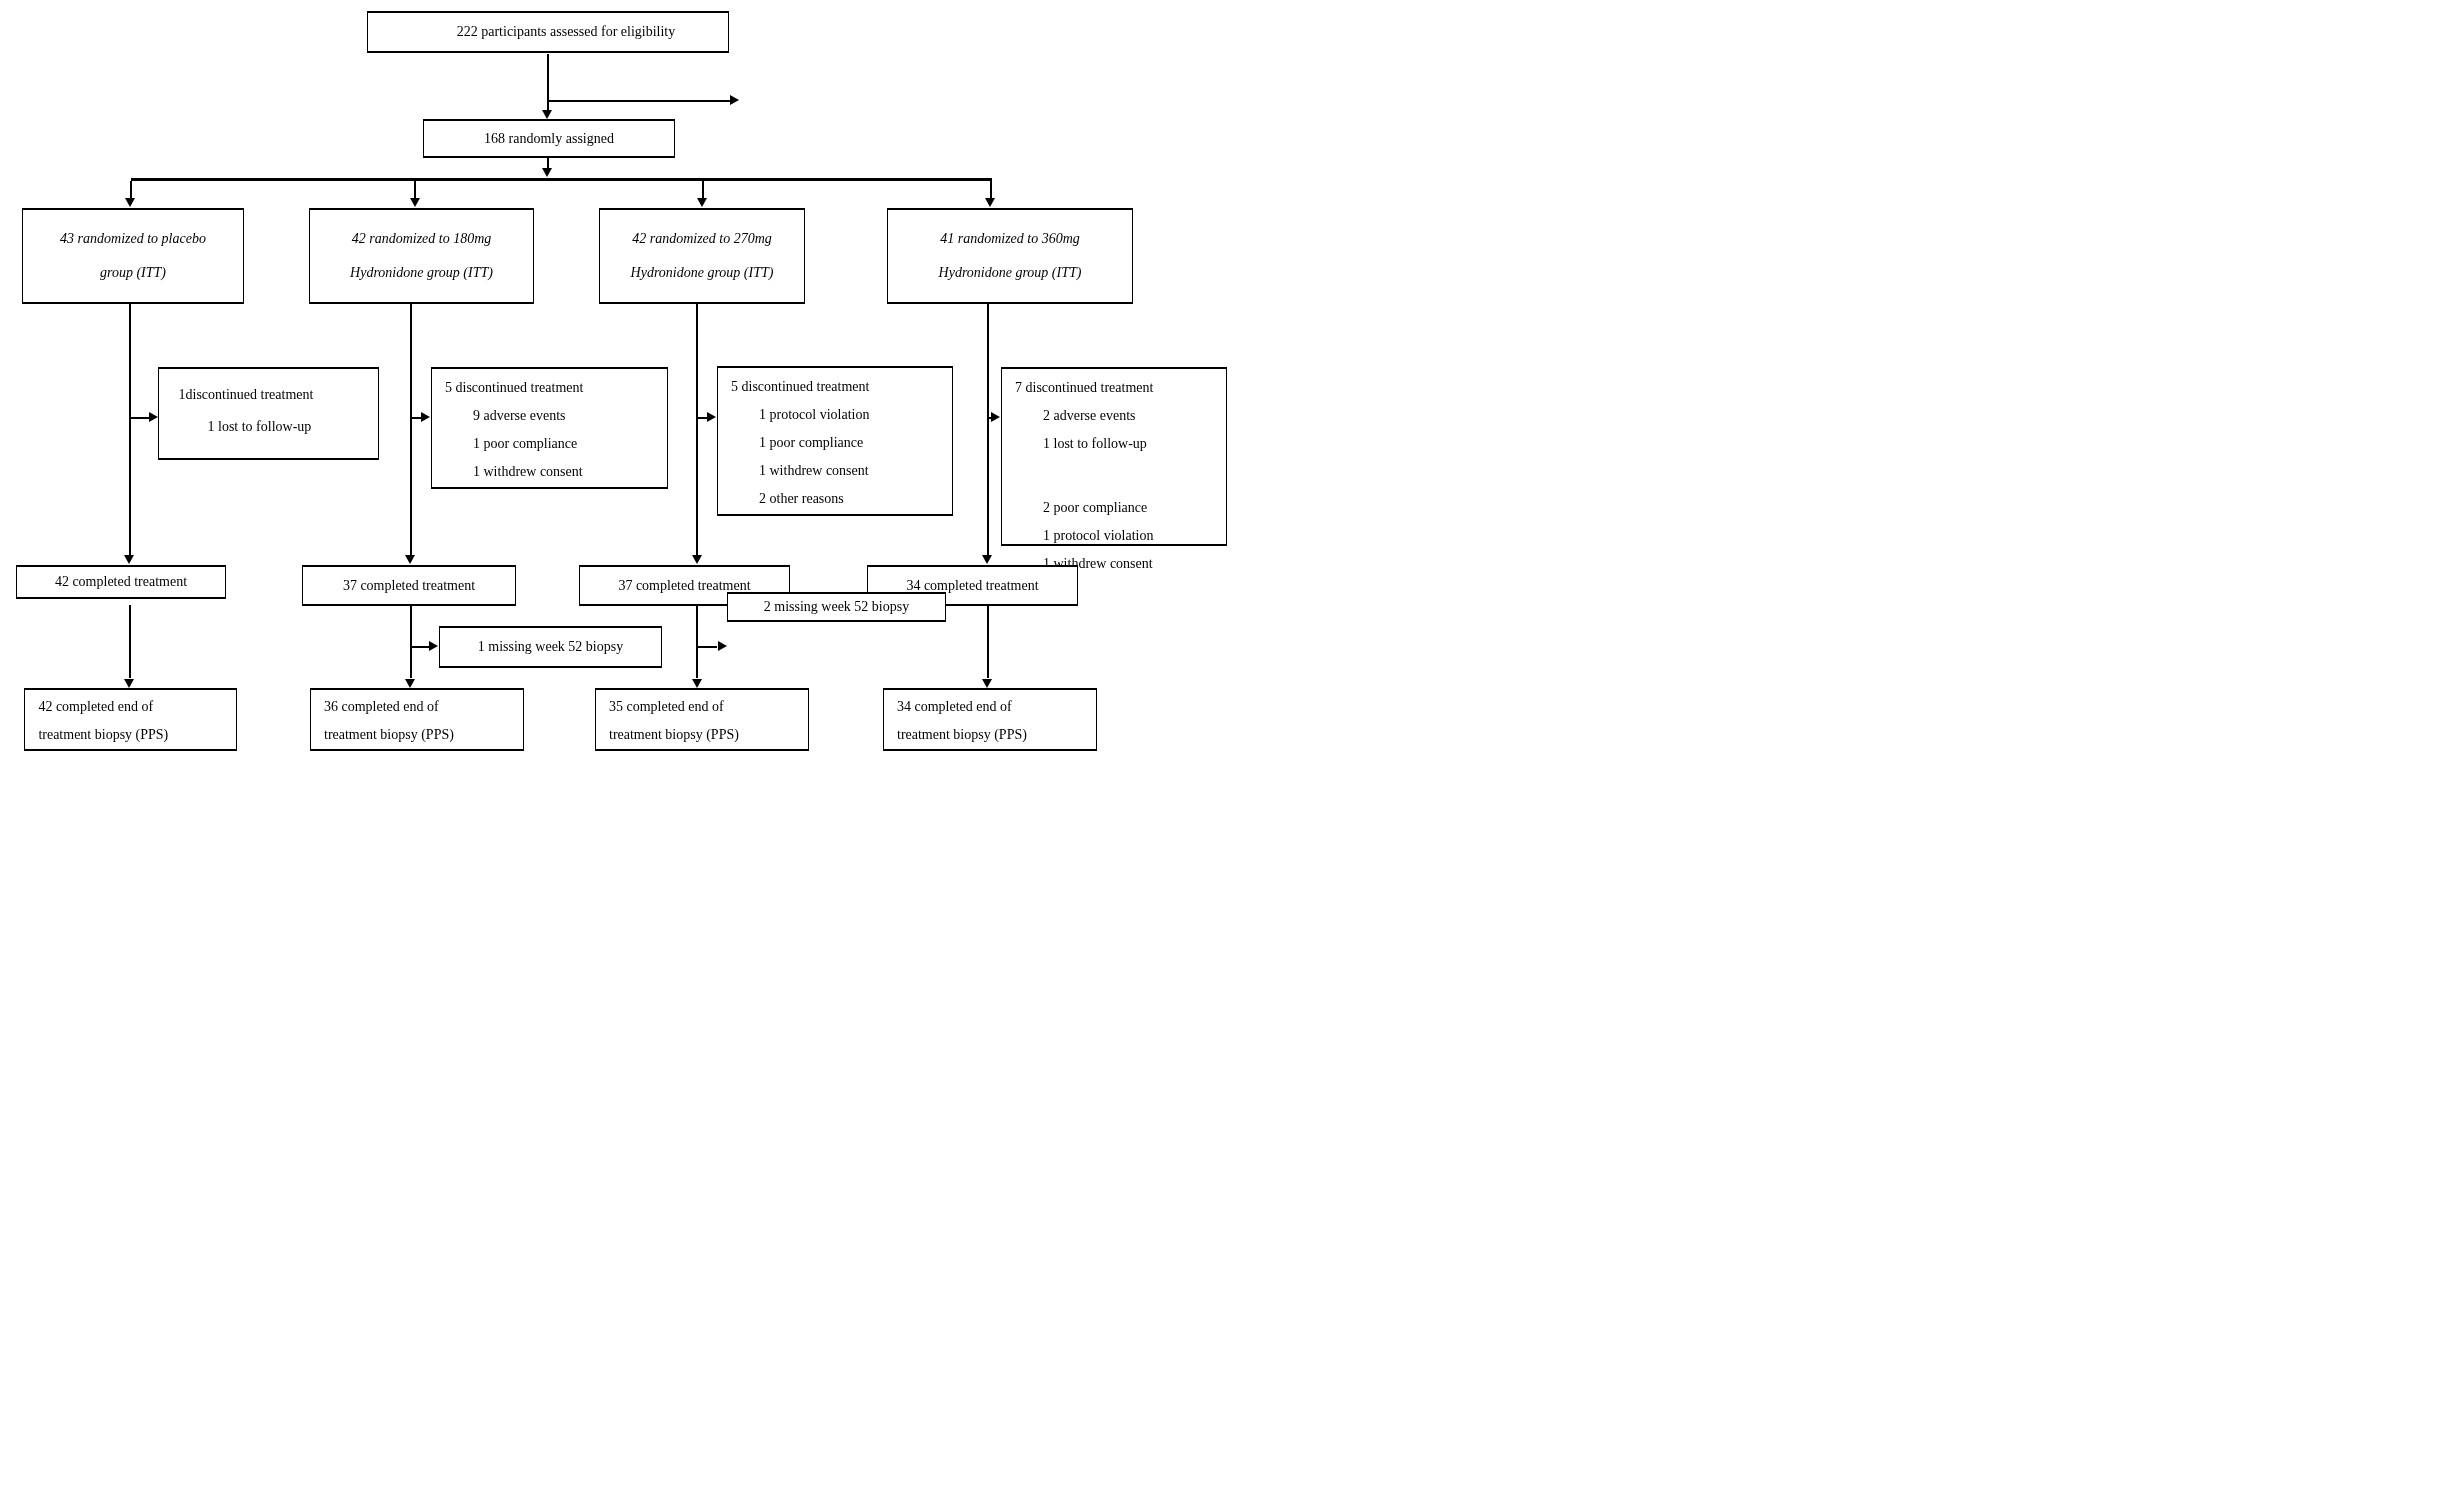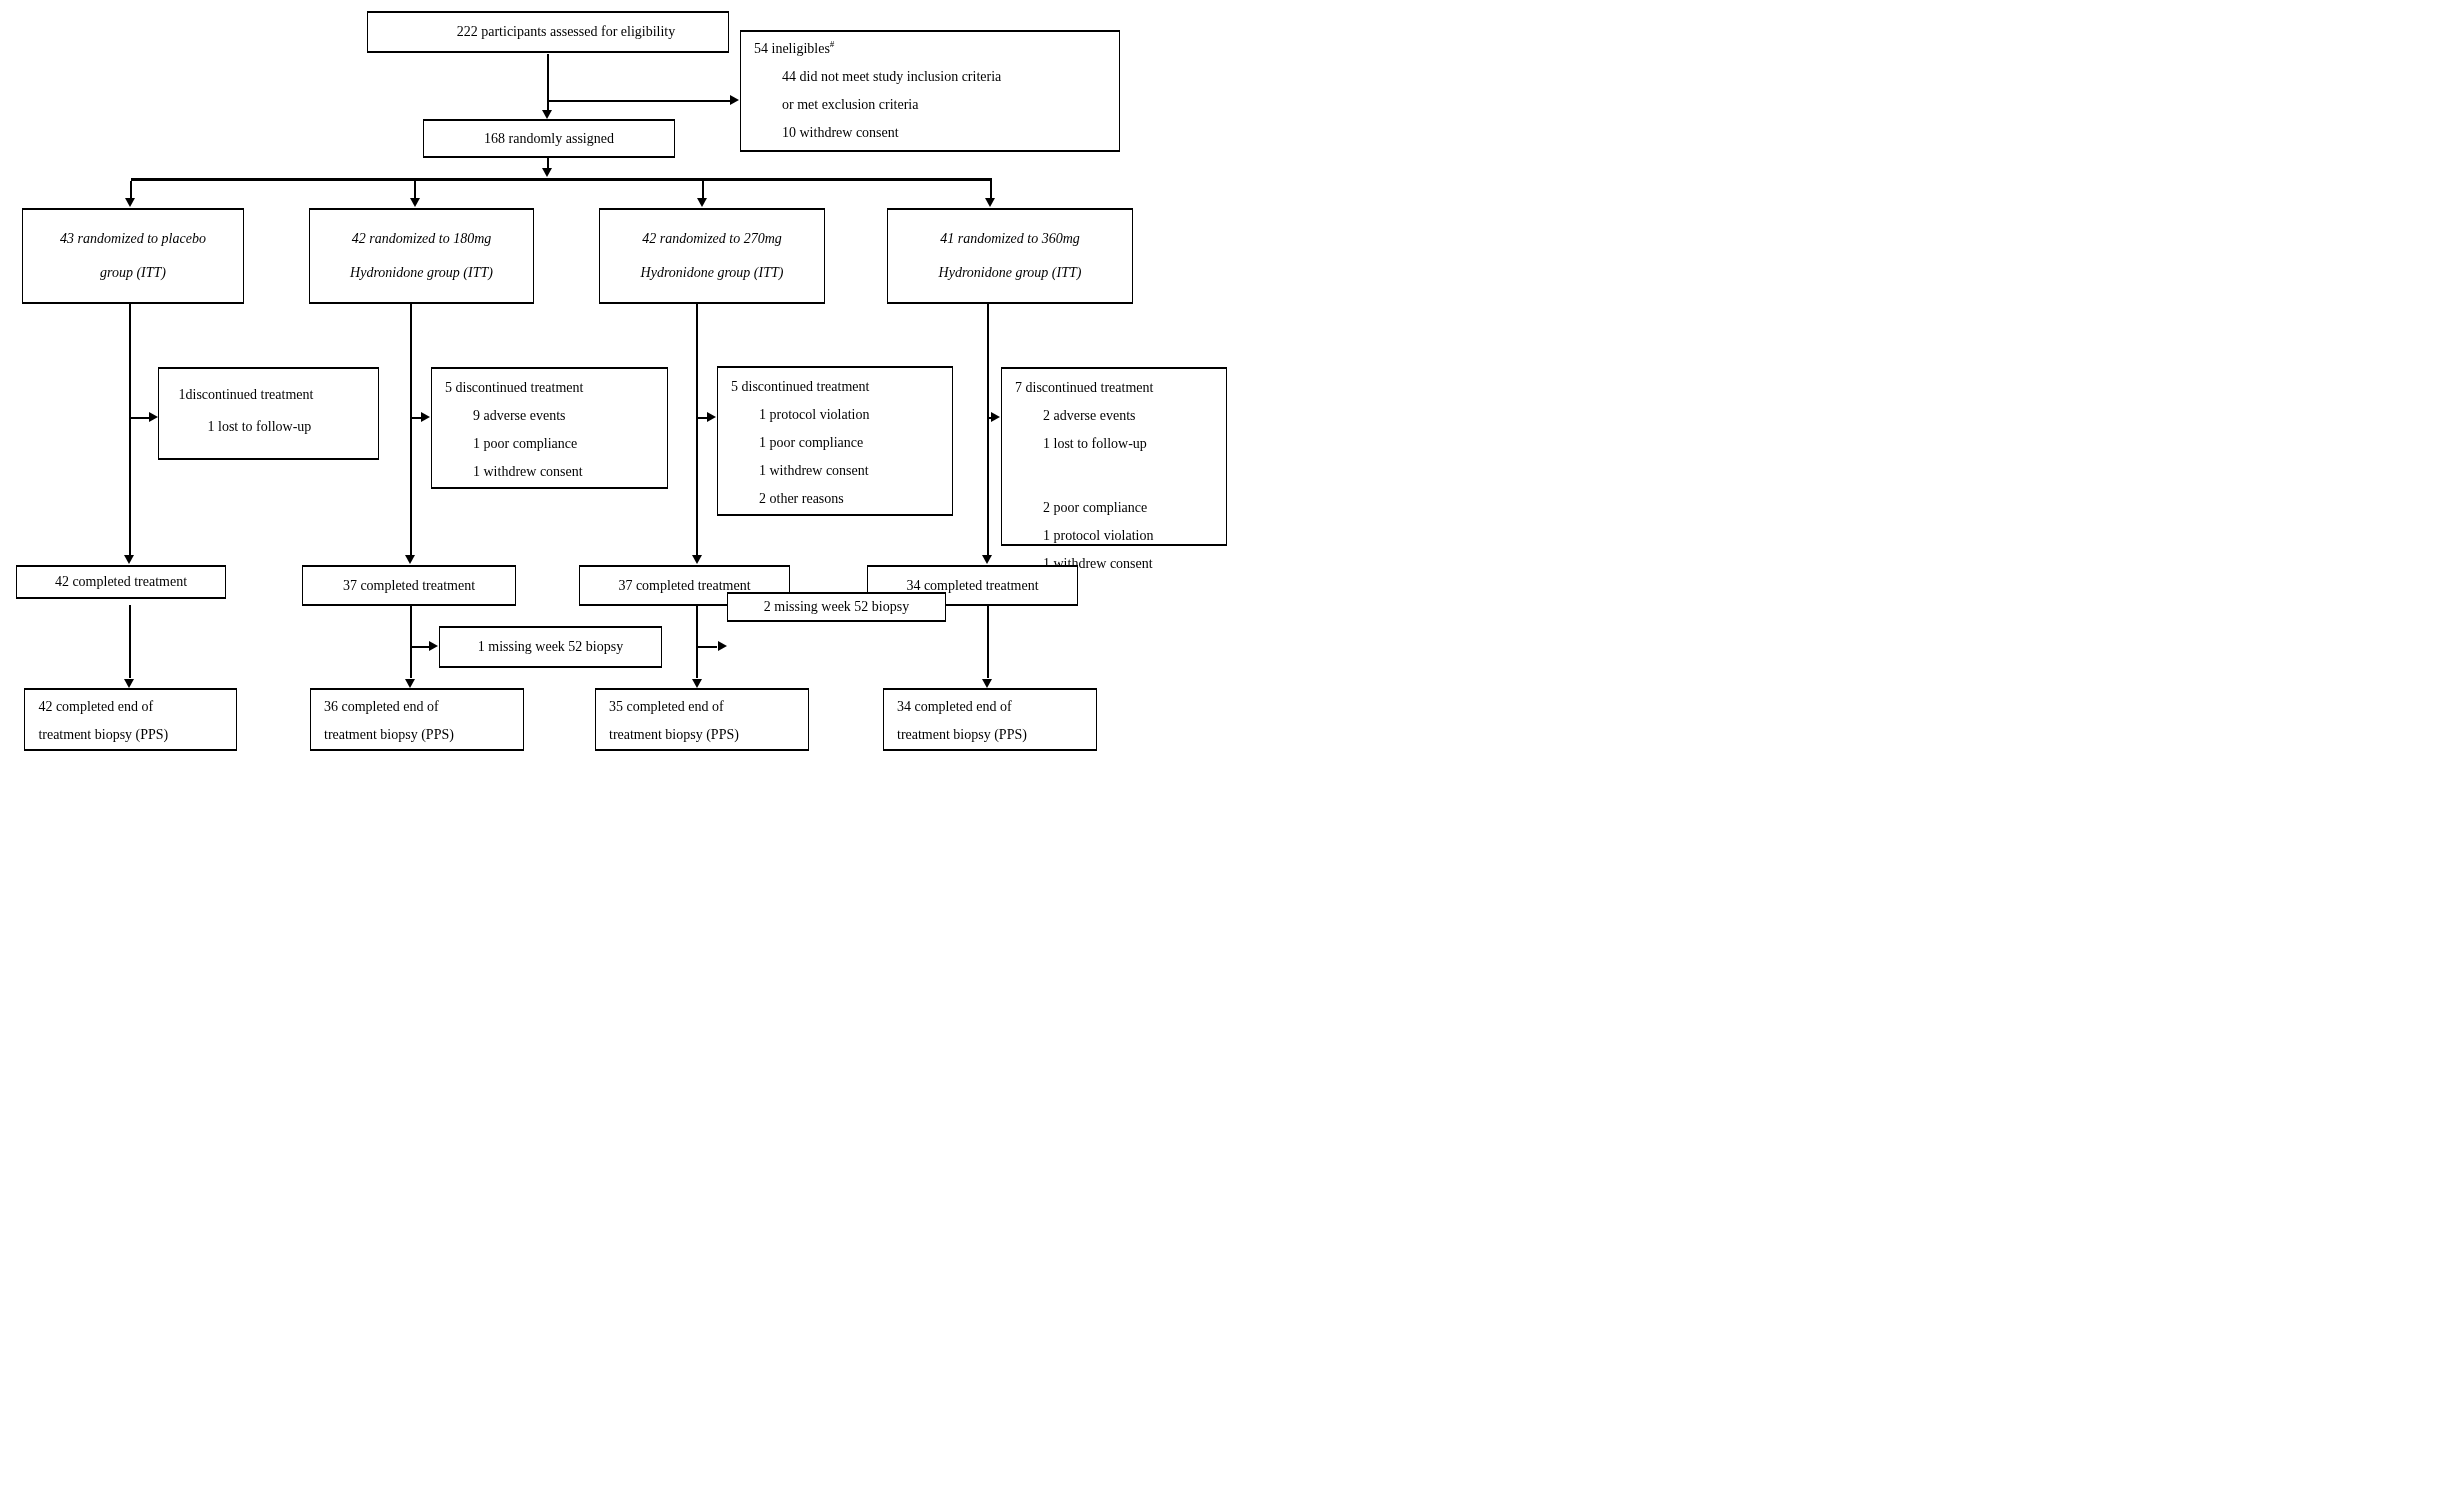--- a/index.html
+++ b/index.html
@@ -30,28 +30,20 @@
 </style>
 </head>
 <body>
 
 <div class="canvas">
 
   <div class="box center" style="left:367px;top:11.4px;width:362px;height:42px;padding-left:36px;">
     <div class="one-line">222 participants assessed for eligibility</div>
   </div>
 
-  <div class="box listbox" style="left:740px;top:30px;width:380px;height:122px;padding:3.3px 8.1px 0 13px;">
-    <div class="ltitle">
-      <span>54 ineligibles</span><sup>#</sup>
-    </div>
-    <div class="litem" style="padding-left:28px;">44 did not meet study inclusion criteria</div>
-    <div class="litem" style="padding-left:28px;">or met exclusion criteria</div>
-    <div class="litem" style="padding-left:28px;">10 withdrew consent</div>
-  </div>
 
   <div class="box center" style="left:423px;top:119px;width:252px;height:39px;">
     <div class="one-line">168 randomly assigned</div>
   </div>
 
   <div class="vline" style="left:547px;top:54px;height:56px;"></div>
   <div class="arrow-down" style="left:542px;top:110px;"></div>
   <div class="hline" style="left:548px;top:100px;width:182px;"></div>
   <div class="arrow-right" style="left:730px;top:95px;"></div>
 
@@ -69,21 +61,21 @@
   <div class="arrow-down" style="left:985px;top:198px;"></div>
 
   <div class="box center two-line" style="left:22px;top:208px;width:222px;height:96px;">
     <div>43 randomized to placebo</div>
     <div>group (ITT)</div>
   </div>
   <div class="box center two-line" style="left:309px;top:208px;width:225px;height:96px;">
     <div>42 randomized to 180mg</div>
     <div>Hydronidone group (ITT)</div>
   </div>
-  <div class="box center two-line" style="left:599px;top:208px;width:226px;height:96px;">
+  <div class="box center two-line" style="left:599px;top:208px;width:206px;height:96px;">
     <div>42 randomized to 270mg</div>
     <div>Hydronidone group (ITT)</div>
   </div>
   <div class="box center two-line" style="left:887px;top:208px;width:246px;height:96px;">
     <div>41 randomized to 360mg</div>
     <div>Hydronidone group (ITT)</div>
   </div>
 
   <div class="vline" style="left:129px;top:304px;height:251px;"></div>
   <div class="arrow-down" style="left:124px;top:555px;"></div>

